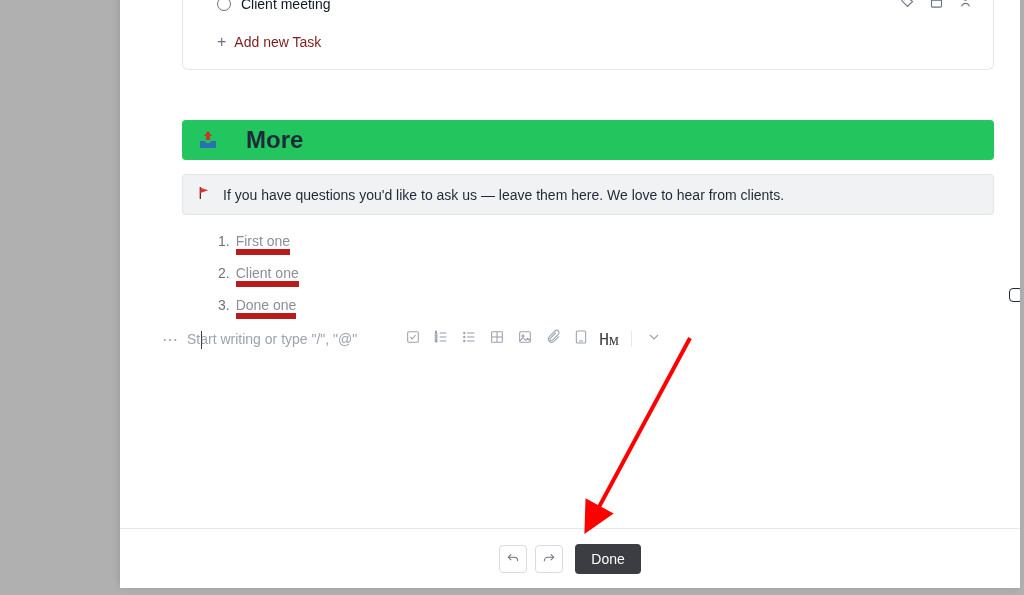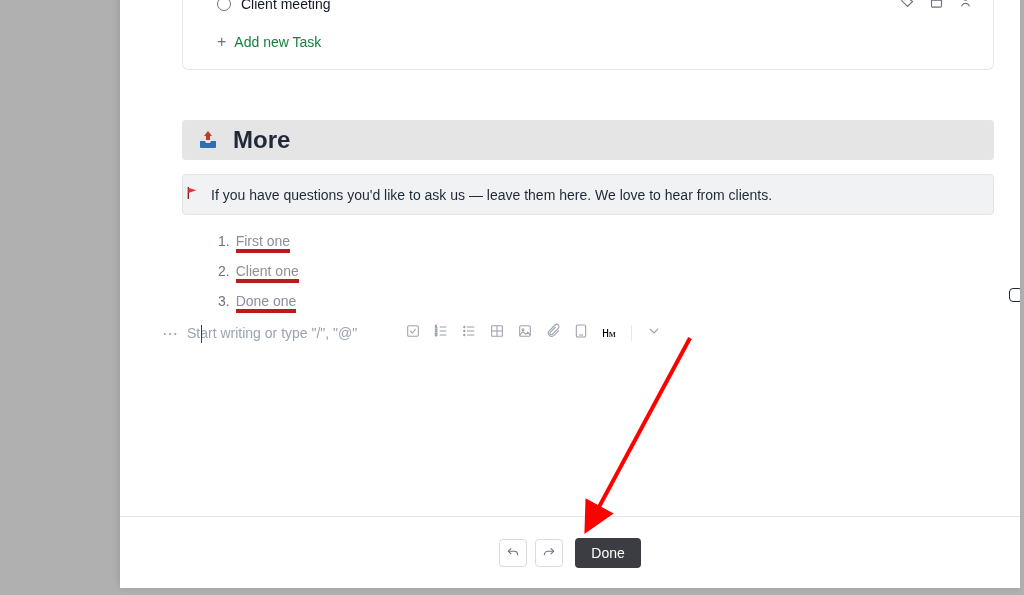--- a/index.html
+++ b/index.html
@@ -69,70 +69,70 @@
     .task-icons svg { width: 15px; height: 15px; }
     .add-task-row {
       display: flex;
       align-items: center;
       padding: 14px 10px 4px 24px;
       color: #1d4ed8;
       font-size: 14px;
       gap: 8px;
     }
     .add-plus { color: #6b7280; font-size: 16px; }
-    .add-text { color: #15803d; }
+    .add-text { color: #7f1d1d; }
 
     
     .more-header {
-      background: #e5e5e5;
+      background: #22c55e;
       border-radius: 4px;
       padding: 6px 12px;
       display: flex;
       align-items: center;
-      gap: 11px;
+      gap: 24px;
       margin-left: 16px;
     }
     .more-header-icon {
       width: 28px; height: 28px;
       display: flex; align-items: center; justify-content: center;
     }
     .more-header-title {
       font-size: 24px;
       font-weight: 600;
       color: #1f2937;
     }
 
     .info-box {
       margin-top: 14px;
       margin-left: 16px;
       background: #f1f2f3;
       border: 1px solid #e2e4e7;
       border-radius: 4px;
-      padding: 10px 2px;
+      padding: 10px 14px;
       display: flex;
       align-items: center;
       gap: 10px;
       font-size: 14px;
       color: #1f2937;
     }
 
     .ordered-list {
       margin-top: 18px;
       margin-left: 52px;
       font-size: 14px;
       color: #6b7280;
     }
     .ordered-list .li-row {
       display: flex;
       gap: 6px;
       margin-bottom: 10px;
     }
     .ordered-list .li-num { color: #6b7280; }
     .ordered-list .li-text {
-      border-bottom: 4px solid #b91c1c;
+      border-bottom: 6px solid #b91c1c;
       color: #8a9098;
     }
 
     
     .editor-line {
       display: flex;
       align-items: center;
       margin-top: 8px;
       gap: 8px;
       position: relative;
@@ -161,35 +161,35 @@
       background: #374151;
     }
     .toolbar {
       display: flex;
       align-items: center;
       gap: 12px;
       color: #9ca3af;
     }
     .toolbar svg, .toolbar .tchar { width: 16px; height: 16px; }
     .toolbar .tchar {
-      font-size: 11px;
+      font-size: 16px;
       font-family: monospace;
       display: inline-flex;
       align-items: center;
       justify-content: center;
-      color: #000000;
+      color: #404040;
     }
     .toolbar-sep {
       width: 1px; height: 16px; background: #e5e7eb;
       margin: 0 2px;
     }
 
     
     .footer {
-      height: 72px;
+      height: 60px;
       border-top: 1px solid #e5e7eb;
       background: #fff;
       display: flex;
       align-items: center;
       justify-content: center;
       gap: 8px;
     }
     .icon-btn {
       width: 28px; height: 28px;
       border: 1px solid #d8dbe0;

